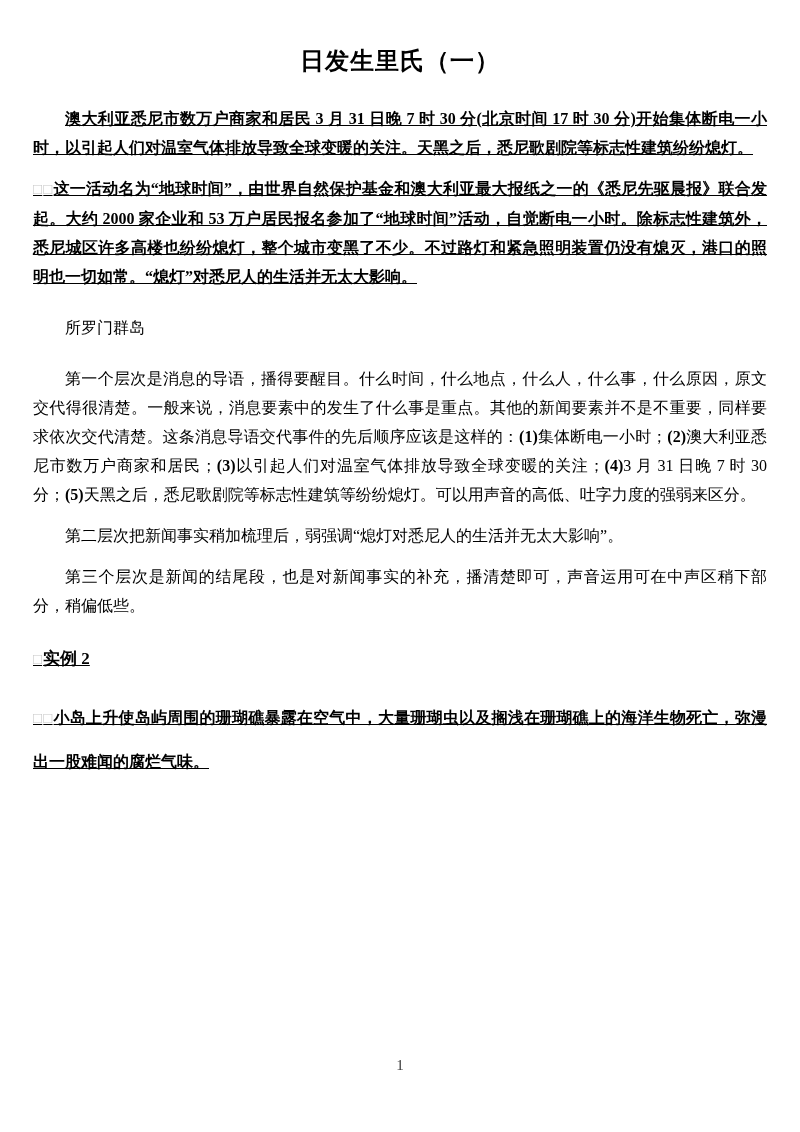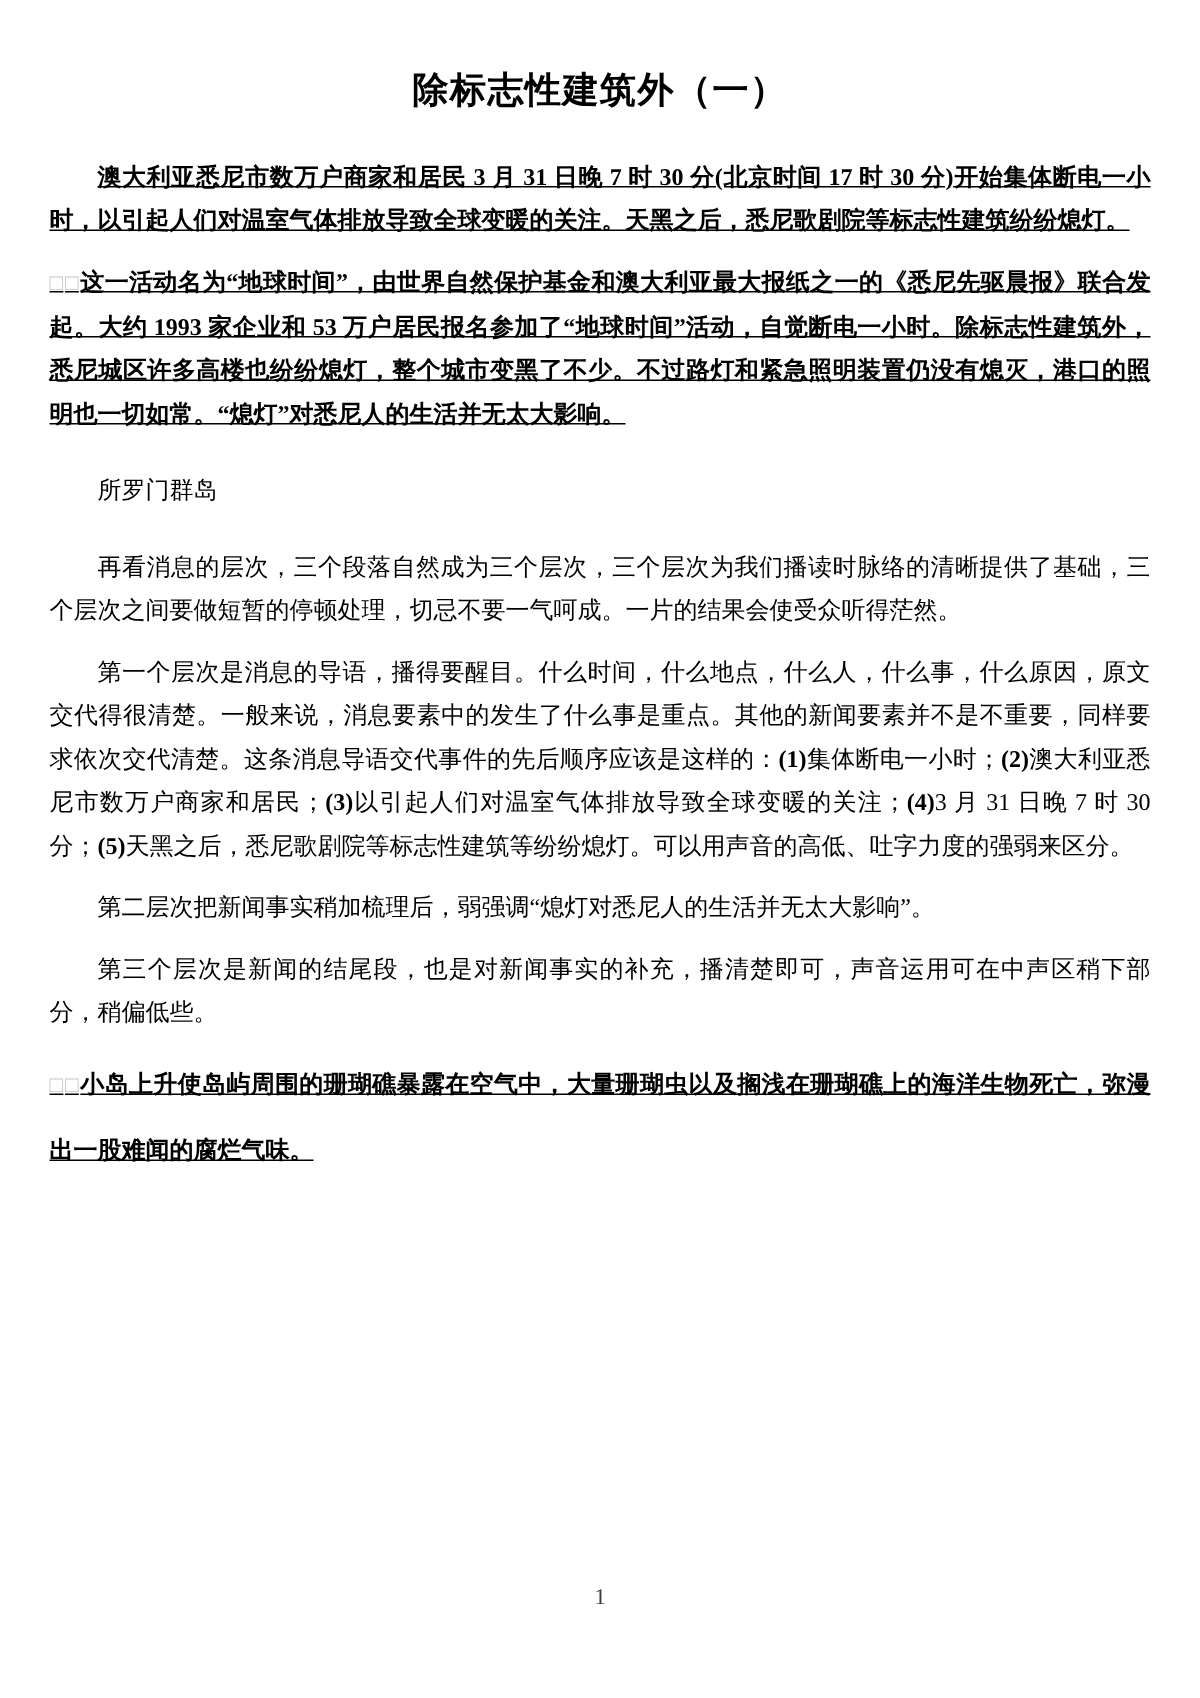--- a/index.html
+++ b/index.html
@@ -48,27 +48,27 @@
     width: 100%;
     text-align: center;
     font-size: 15px;
     color: #3a3a3a;
   }
 </style>
 </head>
 <body>
 
 <div class="page">
-  <h1 class="doc-title">除标志性建筑外（一）</h1>
+  <h1 class="doc-title">日发生里氏（一）</h1>
 
   <div>
       <p class="para bold indent"><span>澳大利亚悉尼市数万户商家和居民 3 月 31 日晚 7 时 30 分(北京时间 17 时 30 分)开始集体断电一小时，以引起人们对温室气体排放导致全球变暖的关注。天黑之后，悉尼歌剧院等标志性建筑纷纷熄灯。</span></p>
-      <p class="para bold"><span class="glyph-box">□</span><span class="glyph-box">□</span><span>这一活动名为“地球时间”，由世界自然保护基金和澳大利亚最大报纸之一的《悉尼先驱晨报》联合发起。大约 1993 家企业和 53 万户居民报名参加了“地球时间”活动，自觉断电一小时。除标志性建筑外，悉尼城区许多高楼也纷纷熄灯，整个城市变黑了不少。不过路灯和紧急照明装置仍没有熄灭，港口的照明也一切如常。“熄灯”对悉尼人的生活并无太大影响。</span></p>
+      <p class="para bold"><span class="glyph-box">□</span><span class="glyph-box">□</span><span>这一活动名为“地球时间”，由世界自然保护基金和澳大利亚最大报纸之一的《悉尼先驱晨报》联合发起。大约 2000 家企业和 53 万户居民报名参加了“地球时间”活动，自觉断电一小时。除标志性建筑外，悉尼城区许多高楼也纷纷熄灯，整个城市变黑了不少。不过路灯和紧急照明装置仍没有熄灭，港口的照明也一切如常。“熄灯”对悉尼人的生活并无太大影响。</span></p>
       <p class="para indent heading"><span>所罗门群岛</span></p>
-      <p class="para indent"><span>再看消息的层次，三个段落自然成为三个层次，三个层次为我们播读时脉络的清晰提供了基础，三个层次之间要做短暂的停顿处理，切忌不要一气呵成。一片的结果会使受众听得茫然。</span></p>
       <p class="para indent"><span>第一个层次是消息的导语，播得要醒目。什么时间，什么地点，什么人，什么事，什么原因，原文交代得很清楚。一般来说，消息要素中的发生了什么事是重点。其他的新闻要素并不是不重要，同样要求依次交代清楚。这条消息导语交代事件的先后顺序应该是这样的：</span><span class="seg-bold">(1)</span><span>集体断电一小时；</span><span class="seg-bold">(2)</span><span>澳大利亚悉尼市数万户商家和居民；</span><span class="seg-bold">(3)</span><span>以引起人们对温室气体排放导致全球变暖的关注；</span><span class="seg-bold">(4)</span><span>3 月 31 日晚 7 时 30 分；</span><span class="seg-bold">(5)</span><span>天黑之后，悉尼歌剧院等标志性建筑等纷纷熄灯。可以用声音的高低、吐字力度的强弱来区分。</span></p>
       <p class="para indent"><span>第二层次把新闻事实稍加梳理后，弱强调“熄灯对悉尼人的生活并无太大影响”。</span></p>
       <p class="para indent"><span>第三个层次是新闻的结尾段，也是对新闻事实的补充，播清楚即可，声音运用可在中声区稍下部分，稍偏低些。</span></p>
+      <p class="para bold heading2"><span class="glyph-box">□</span><span>实例 2</span></p>
       <p class="para bold wide"><span class="glyph-box">□</span><span class="glyph-box">□</span><span>小岛上升使岛屿周围的珊瑚礁暴露在空气中，大量珊瑚虫以及搁浅在珊瑚礁上的海洋生物死亡，弥漫出一股难闻的腐烂气味。</span></p>
     </div>
 
   <div class="page-number">1</div>
 </div>
 
 </body></html>

